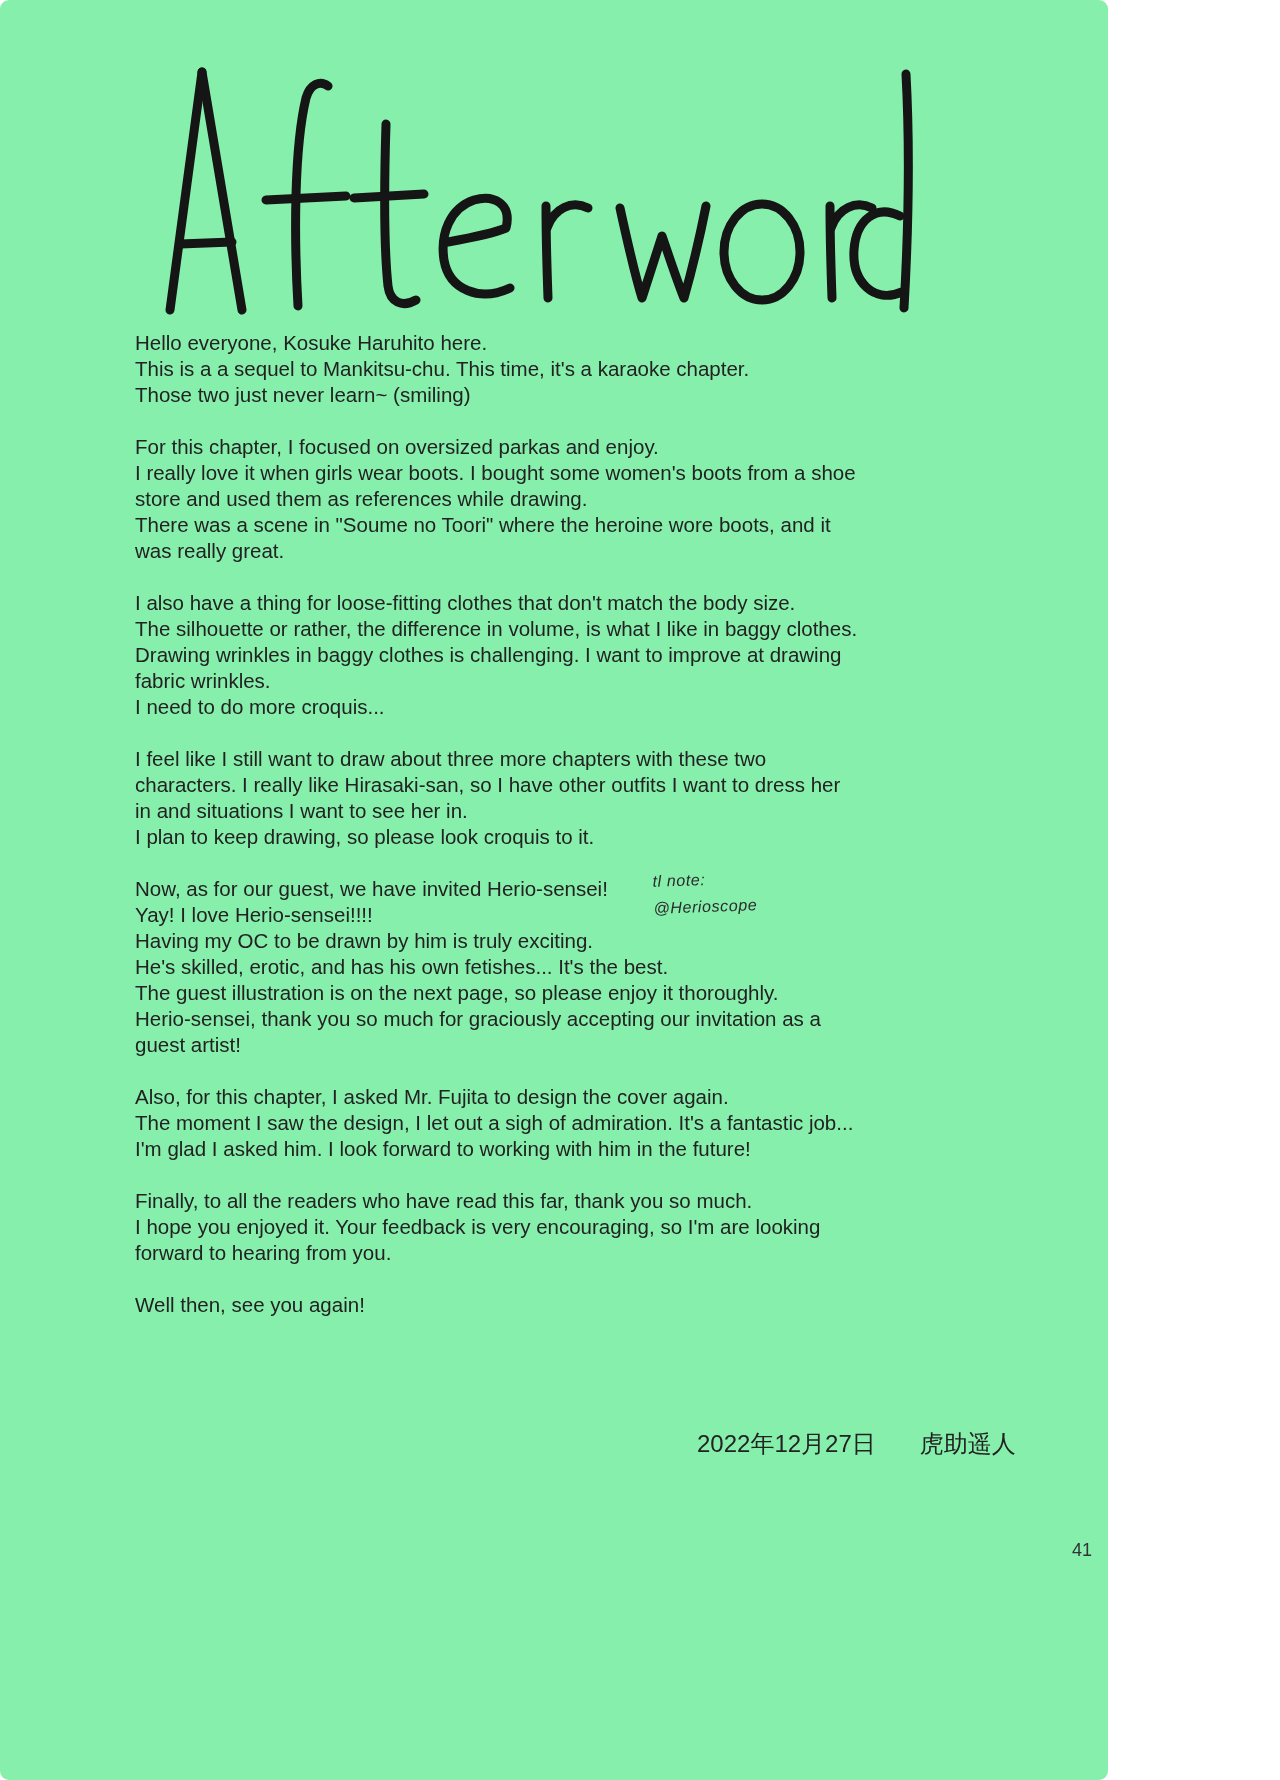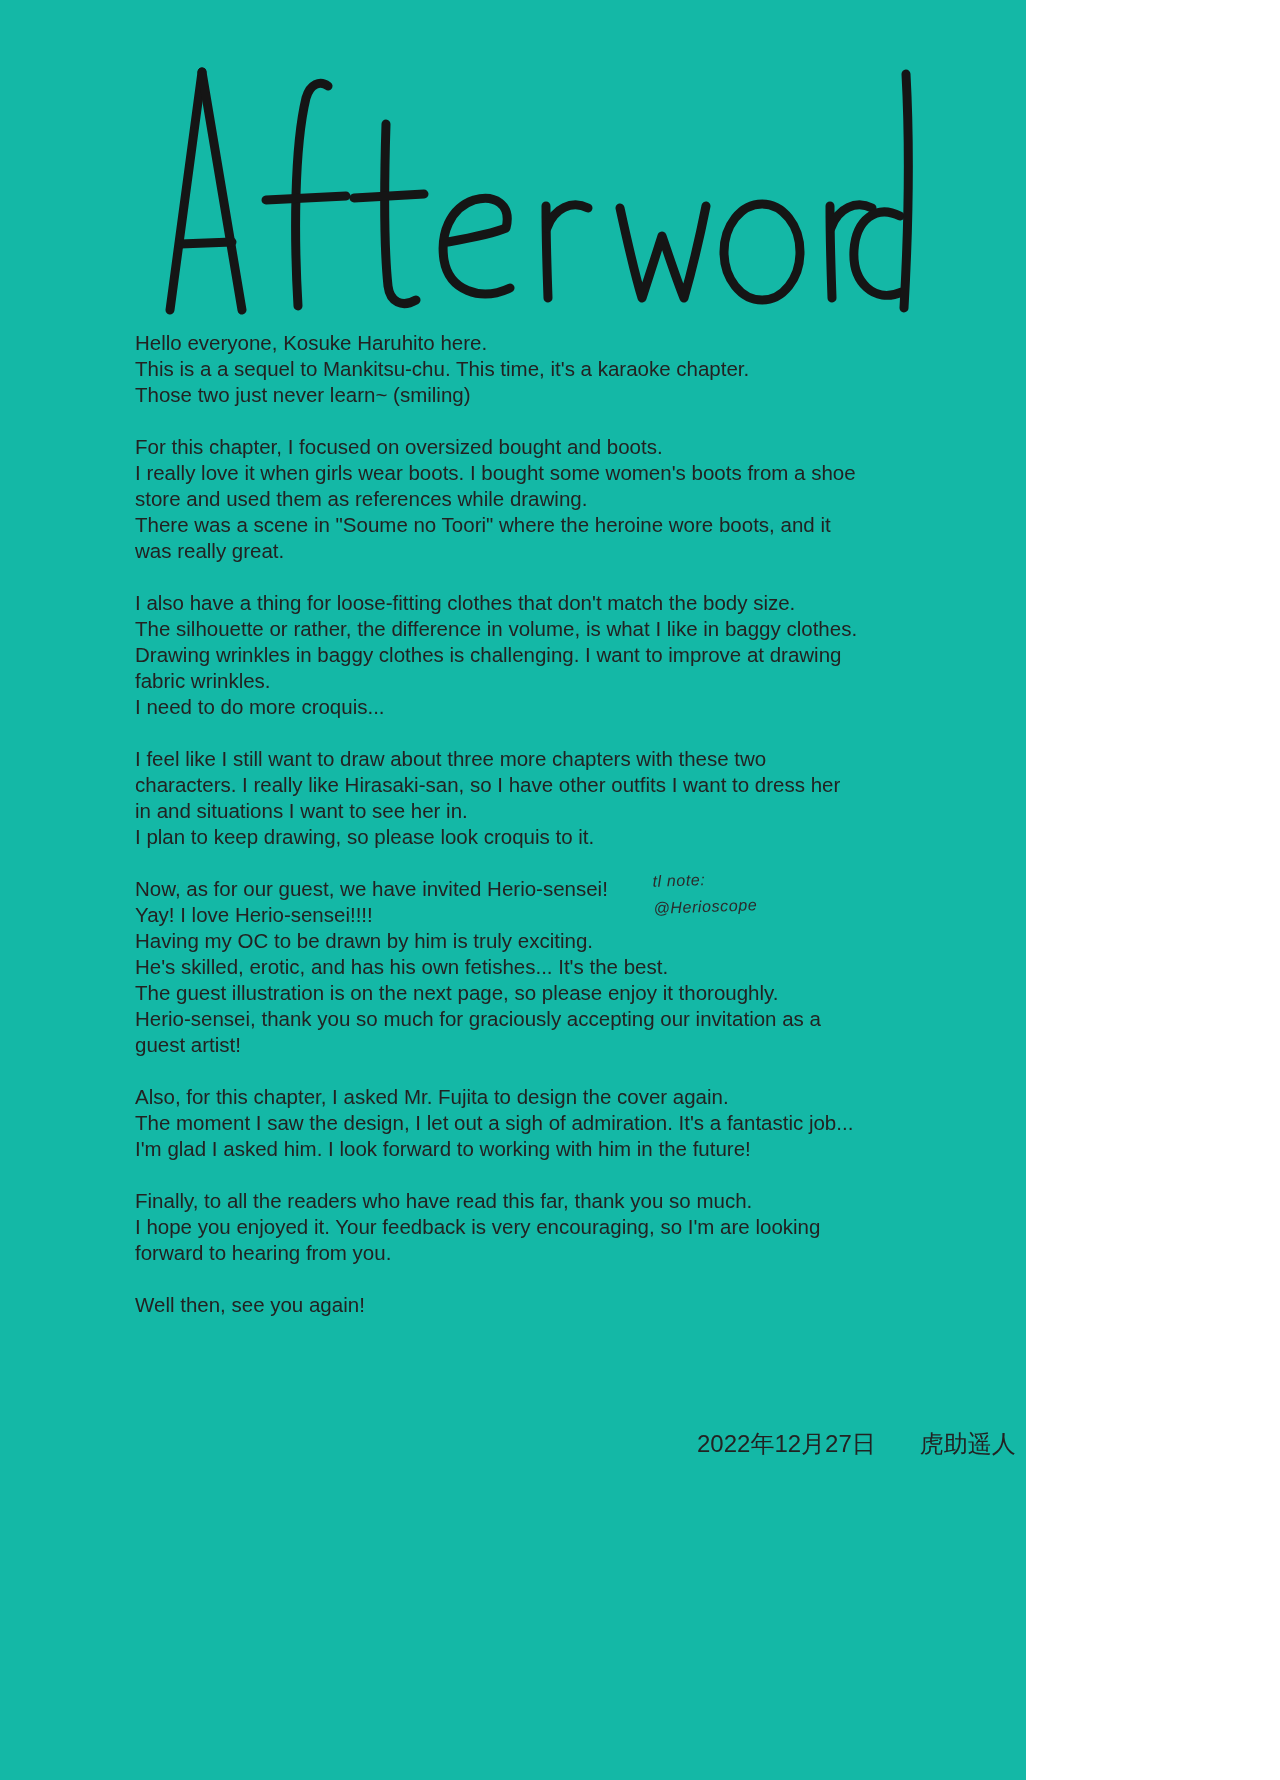--- a/index.html
+++ b/index.html
@@ -2,26 +2,27 @@
 <html><head>
 <meta charset="utf-8">
 <style>
   html, body {
     margin: 0;
     padding: 0;
     background: #ffffff;
   }
   .page {
     position: relative;
-    width: 1026px;
+    width: 1108px;
     height: 1780px;
-    background: #14b8a6;
+    background: #86efac;
     font-family: "Liberation Sans", sans-serif;
     color: #1e1e1e;
     overflow: hidden;
+    border-radius: 9px;
   }
   .title-wrap {
     position: absolute;
     left: 148px;
     top: 58px;
     width: 780px;
     height: 265px;
   }
   .title-wrap svg {
     display: block;
@@ -120,21 +121,21 @@
 
   <div class="body-text">
 
     <div class="para">
       <div class="line">Hello everyone, Kosuke Haruhito here.</div>
       <div class="line">This is a a sequel to Mankitsu-chu. This time, it's a karaoke chapter.</div>
       <div class="line">Those two just never learn~ (smiling)</div>
     </div>
 
     <div class="para">
-      <div class="line">For this chapter, I focused on oversized bought and boots.</div>
+      <div class="line">For this chapter, I focused on oversized parkas and enjoy.</div>
       <div class="line">I really love it when girls wear boots. I bought some women's boots from a shoe</div>
       <div class="line">store and used them as references while drawing.</div>
       <div class="line">There was a scene in "Soume no Toori" where the heroine wore boots, and it</div>
       <div class="line">was really great.</div>
     </div>
 
     <div class="para">
       <div class="line">I also have a thing for loose-fitting clothes that don't match the body size.</div>
       <div class="line">The silhouette or rather, the difference in volume, is what I like in baggy clothes.</div>
       <div class="line">Drawing wrinkles in baggy clothes is challenging. I want to improve at drawing</div>

